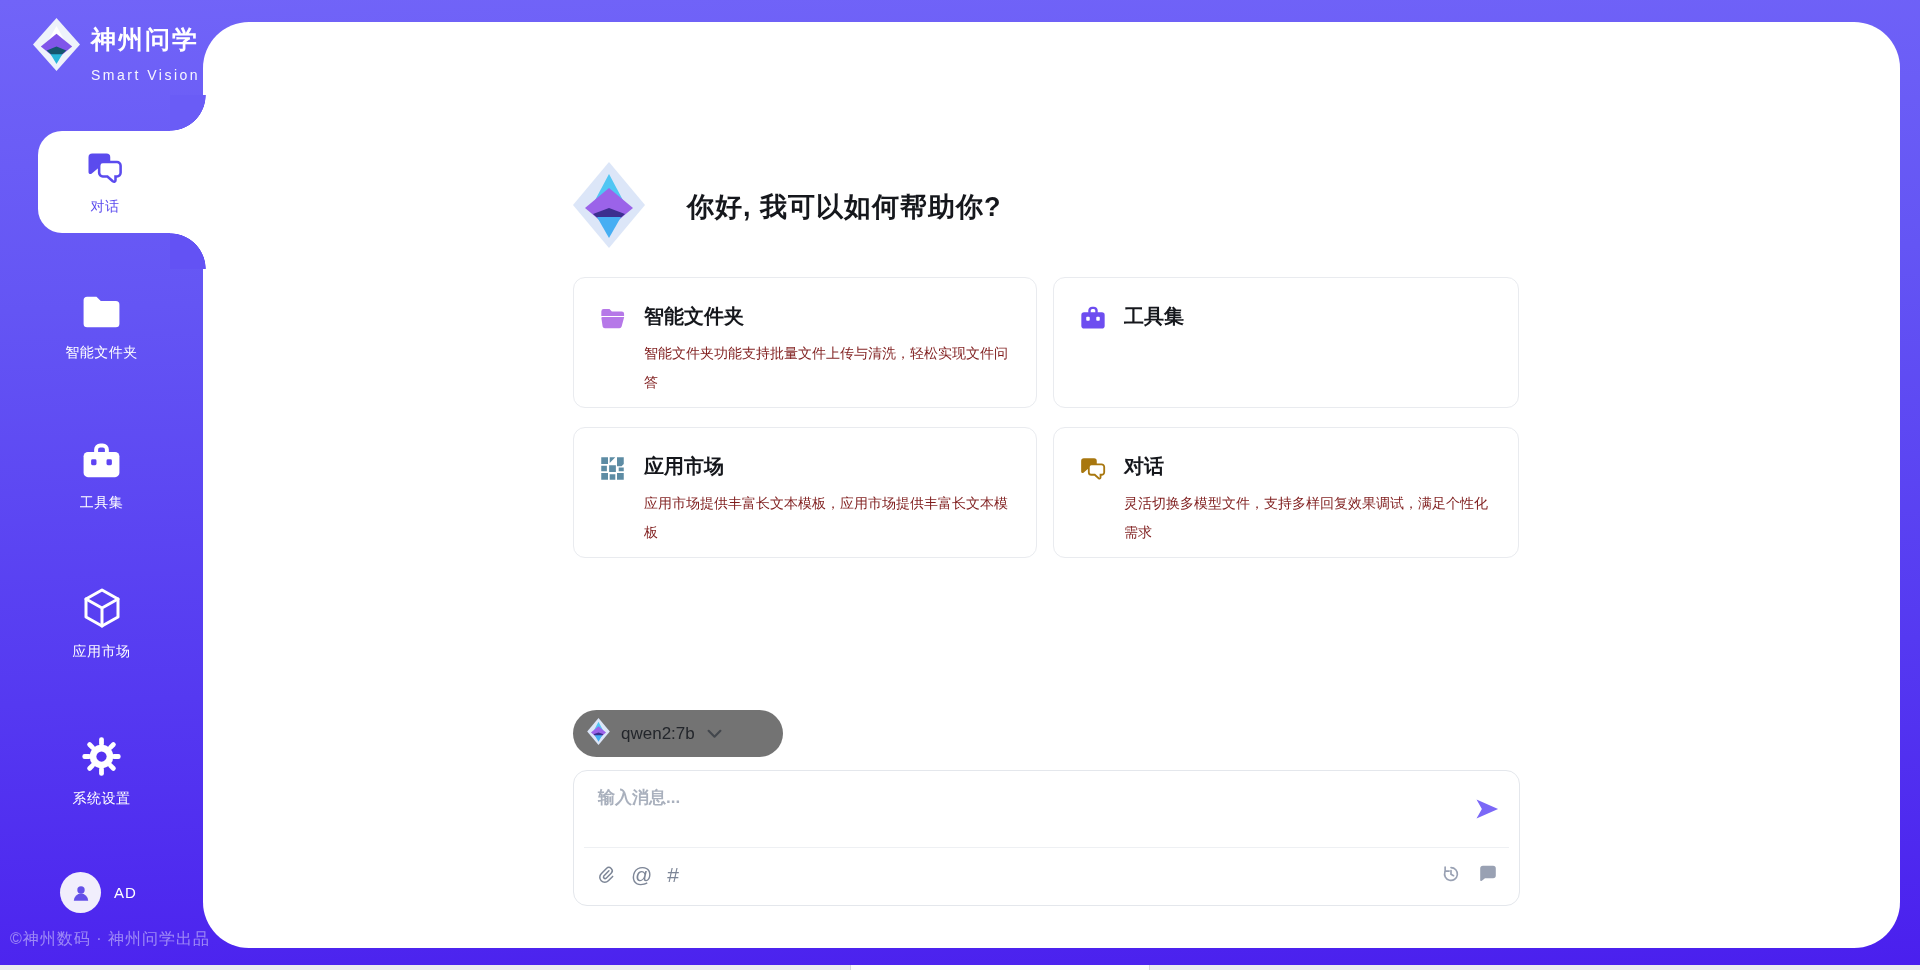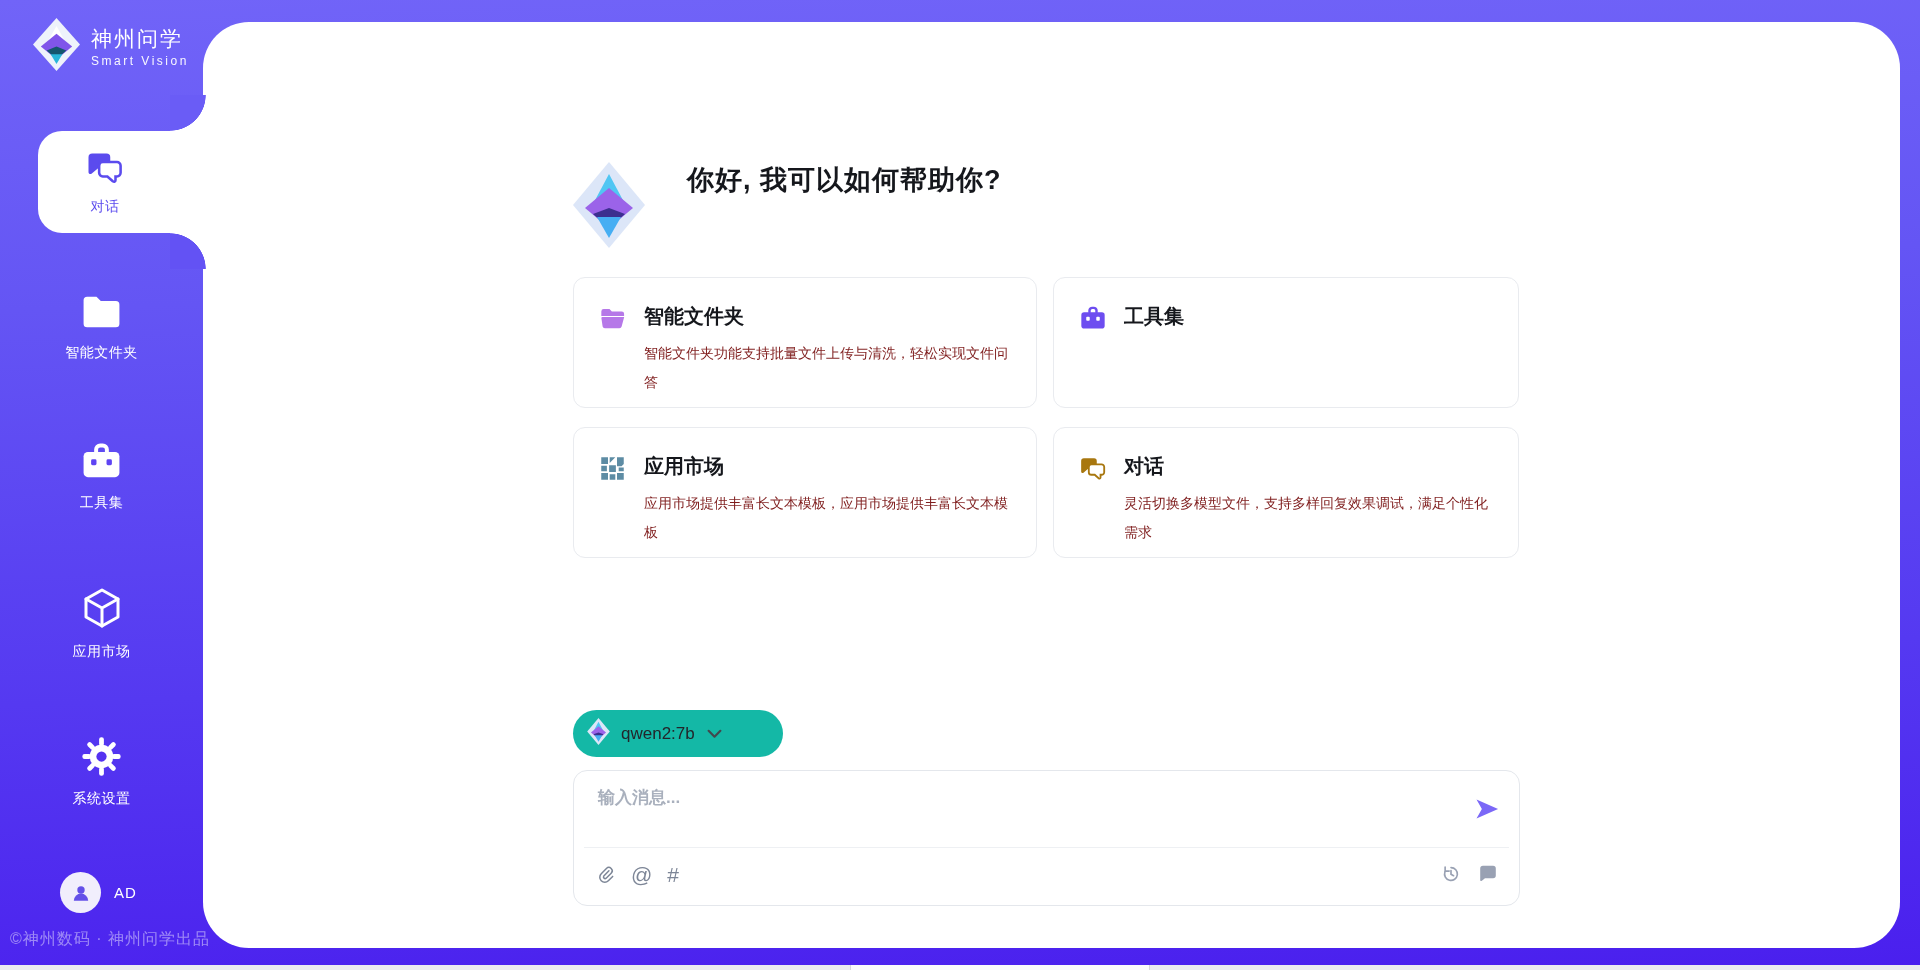--- a/index.html
+++ b/index.html
@@ -10,51 +10,51 @@
   }
   
   .panel{position:absolute;left:203px;top:22px;width:1697px;height:926px;
     background:#ffffff;border-radius:46px;}
   .scroll-track{position:absolute;left:0;bottom:0;width:1920px;height:5px;background:#ebebf0;}
   .scroll-thumb{position:absolute;left:850px;top:0;width:300px;height:5px;background:#fafafc;
     border-left:1px solid #d6d6dc;border-right:1px solid #d6d6dc;box-sizing:border-box;}
   
   .brand{position:absolute;left:33px;top:18px;display:flex;align-items:flex-start;}
   .brand-text{margin-left:11px;color:#fff;}
-  .brand-name{font-size:21px;font-weight:normal;letter-spacing:2px;line-height:24px;margin-top:9px;}
-  .brand-sub{font-size:12px;letter-spacing:2.5px;margin-top:3px;opacity:.95;}
+  .brand-name{font-size:25px;font-weight:bold;letter-spacing:2px;line-height:24px;margin-top:9px;}
+  .brand-sub{font-size:14px;letter-spacing:2.5px;margin-top:16px;opacity:.95;}
   .nav-tab-active{position:absolute;left:38px;top:131px;width:168px;height:102px;background:#fff;
     border-radius:24px 0 0 24px;display:flex;flex-direction:column;align-items:center;
     justify-content:center;padding-right:34px;box-sizing:border-box;cursor:pointer;}
   .fillet{position:absolute;left:170px;width:36px;height:36px;}
   .fillet-top{top:95px;background:radial-gradient(circle 36px at 0 0,#6a5cf6 35.4px,#fff 36px);}
   .fillet-bottom{top:233px;background:radial-gradient(circle 36px at 0 100%,#6352f4 35.4px,#fff 36px);}
   .nav-tab-active .nav-label{color:#5b4bee;margin-top:9px;}
   .nav-item{position:absolute;left:0;width:203px;display:flex;flex-direction:column;
     align-items:center;cursor:pointer;}
   .nav-label{font-size:14px;color:#fff;margin-top:9px;letter-spacing:.5px;}
   .nav-folder{top:293px;} .nav-toolbox{top:441px;} .nav-market{top:586px;} .nav-gear{top:736px;}
   .user-row{position:absolute;left:60px;top:872px;display:flex;align-items:center;cursor:pointer;}
   .avatar{width:41px;height:41px;border-radius:50%;background:#f1eefc;display:flex;
     align-items:center;justify-content:center;}
   .user-name{color:#fff;font-size:15px;margin-left:13px;letter-spacing:1px;}
   .copyright{position:absolute;left:10px;top:929px;font-size:16px;color:rgba(255,255,255,.45);
     letter-spacing:1px;}
   
-  .greet{position:absolute;left:370px;top:140px;display:flex;align-items:flex-start;}
+  .greet{position:absolute;left:370px;top:140px;display:flex;align-items:center;}
   .greet-title{margin-left:42px;font-size:27px;font-weight:bold;color:#15171c;letter-spacing:1px;}
   .cards{position:absolute;left:370px;top:255px;display:grid;
     grid-template-columns:464px 466px;column-gap:16px;row-gap:19px;}
   .card{height:131px;background:#fff;border:1px solid #e9ebef;border-radius:12px;
     position:relative;box-sizing:border-box;cursor:pointer;}
   .card-icon{position:absolute;left:25px;top:27px;width:28px;height:28px;}
   .card-title{margin:25px 24px 0 70px;font-size:20px;font-weight:bold;color:#15171c;}
   .card-desc{margin:9px 22px 0 70px;font-size:14px;line-height:29px;color:#7f1d1d;}
   .model-pill{position:absolute;left:370px;top:688px;height:47px;min-width:210px;
-    background:#14b8a6;border-radius:24px;display:flex;align-items:center;
+    background:#737373;border-radius:24px;display:flex;align-items:center;
     padding:0 18px 0 14px;box-sizing:border-box;cursor:pointer;}
   .model-name{font-size:17px;color:#23262b;margin:0 12px 0 11px;}
   .composer{position:absolute;left:370px;top:748px;width:947px;height:136px;background:#fff;
     border:1px solid #e4e7ec;border-radius:14px;box-sizing:border-box;}
   .composer textarea{position:absolute;left:22px;top:13px;width:840px;height:52px;border:none;
     outline:none;resize:none;font-family:inherit;font-size:17px;color:#30343b;background:transparent;font-weight:bold;}
   .composer textarea::placeholder{color:#a9b0bd;}
   .send-btn{position:absolute;right:18px;top:24px;width:28px;height:28px;border:none;
     background:transparent;padding:0;cursor:pointer;}
   .composer-divider{position:absolute;left:10px;right:10px;top:76px;border-top:1px solid #eef0f3;}

